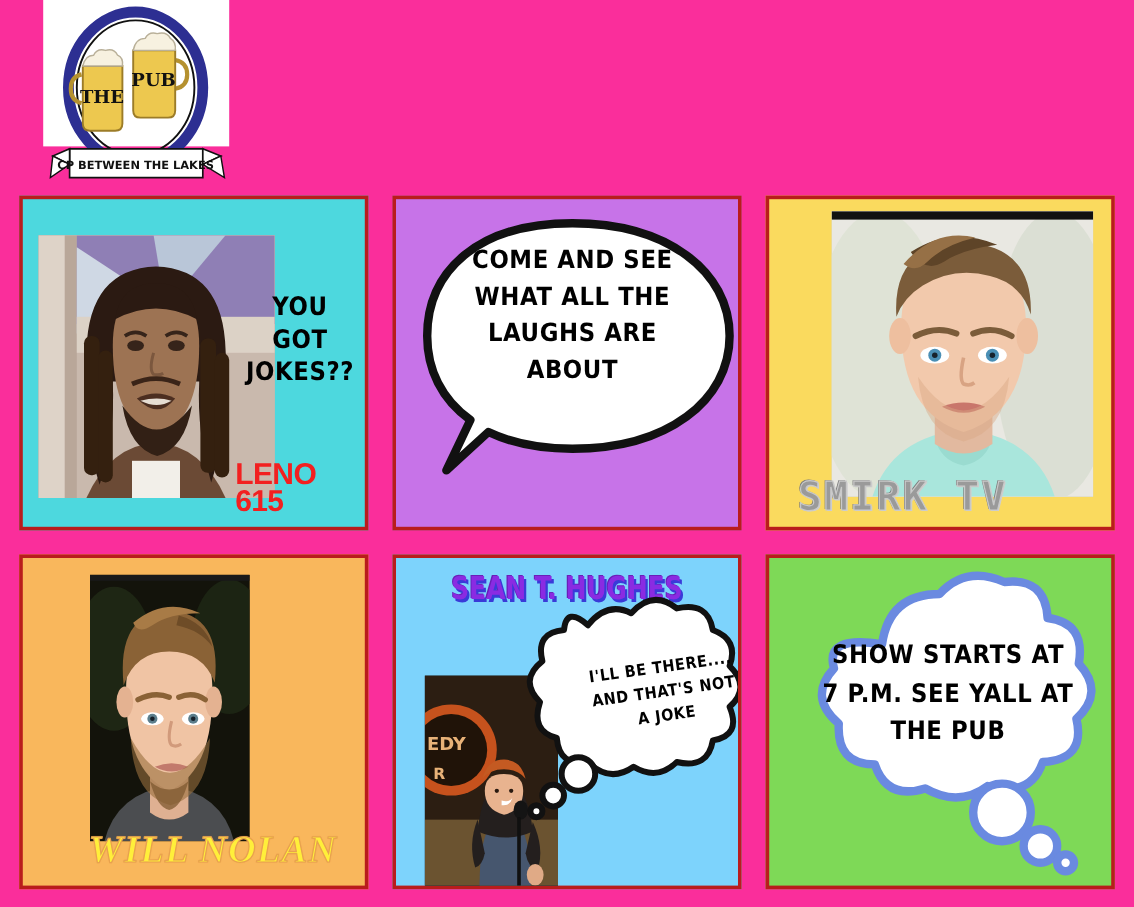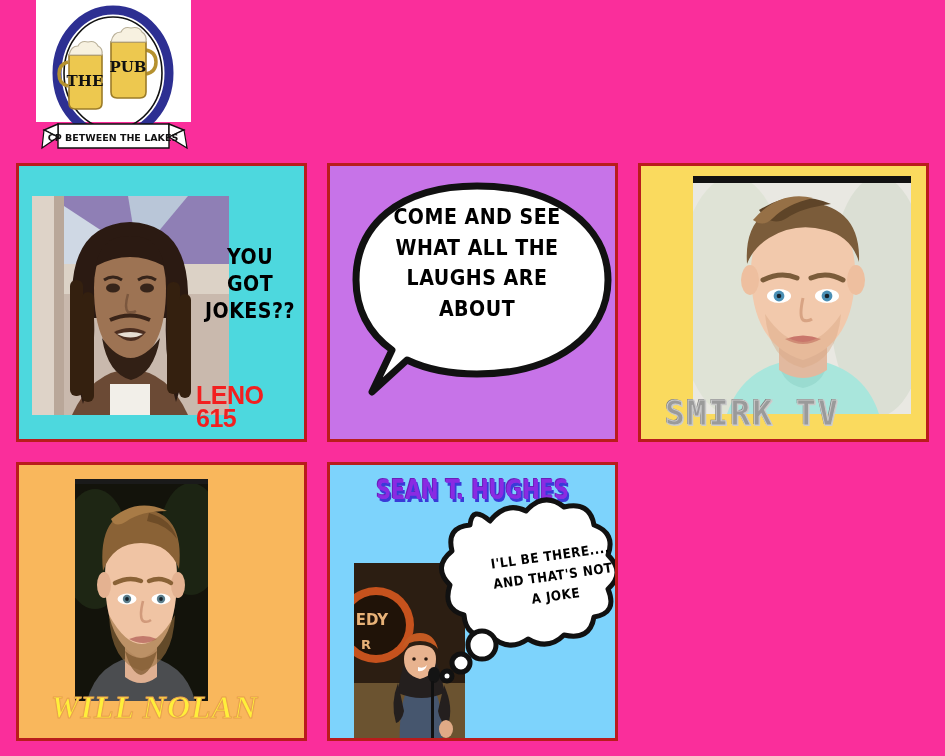--- a/index.html
+++ b/index.html
@@ -188,20 +188,21 @@
     background: #101008;
   }
   #nolan-photo-topbar {
     position: absolute; left: 0; top: 0;
     width: 100%; height: 5px; background: #1a1a1a;
   }
   #nolan-name {
     position: absolute;
     left: 0; bottom: 12px;
     width: 100%;
+    text-align: center;
     color: #ffef3a;
     font-family: "Liberation Serif", serif;
     font-style: italic;
     font-weight: bold;
     font-size: 32px;
     letter-spacing: 1px;
     -webkit-text-stroke: 1px #e8a24e;
     text-shadow: 0 0 1px #e8834e;
     padding-left: 32px;
   }
@@ -475,15 +476,30 @@
                    q-24 4 -26 -20 q-22 -6 -14 -30 q-18 -18 2 -34
                    q-6 -24 18 -26 q2 -20 20 -4 z"></path>
           <circle cx="152" cy="180" r="14"></circle>
           <circle cx="131" cy="198" r="9"></circle>
           <circle cx="117" cy="211" r="5"></circle>
         </g>
       </svg>
       <div id="sean-thought-text">I'LL BE THERE.... AND THAT'S NOT A JOKE</div>
     </div>
 
+    <div class="panel" id="panel-info">
+      <svg id="info-cloud-svg" width="291" height="273" viewBox="0 0 291 273">
+        <g fill="#ffffff" stroke="#6a8ae0" stroke-width="7" stroke-linejoin="round">
+          <path d="M94 72
+                   q6 -42 48 -42 q22 -24 54 -10 q34 -4 36 30
+                   q32 4 26 38 q22 24 -2 46 q8 34 -28 36
+                   q-10 30 -46 20 q-24 18 -52 2 q-32 10 -42 -20
+                   q-32 0 -30 -34 q-26 -22 -4 -46 q-8 -28 40 -20 z"></path>
+          <circle cx="194" cy="212" r="24"></circle>
+          <circle cx="226" cy="240" r="14"></circle>
+          <circle cx="247" cy="254" r="7"></circle>
+        </g>
+      </svg>
+      <div id="info-text">SHOW STARTS AT 7 P.M. SEE YALL AT THE PUB</div>
+    </div>
 
   </div>
 </div>
 
 </body></html>

